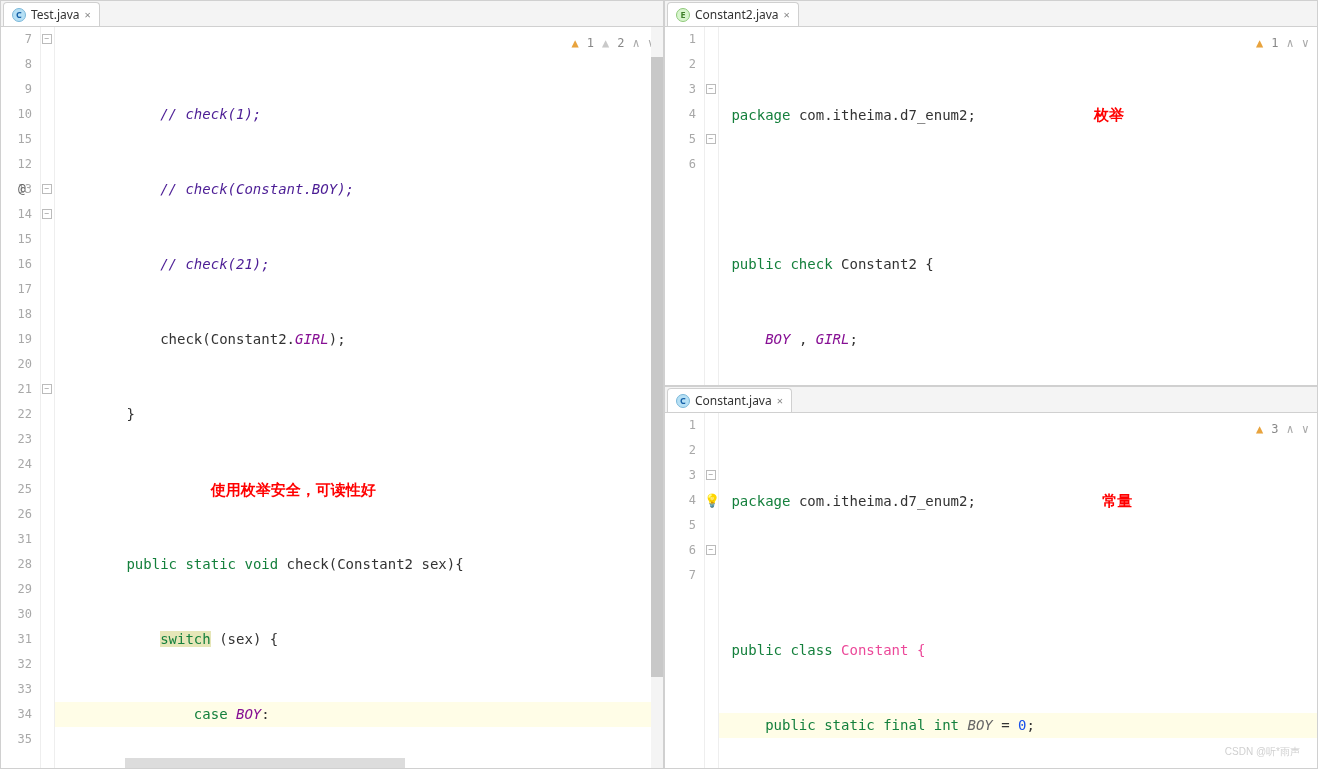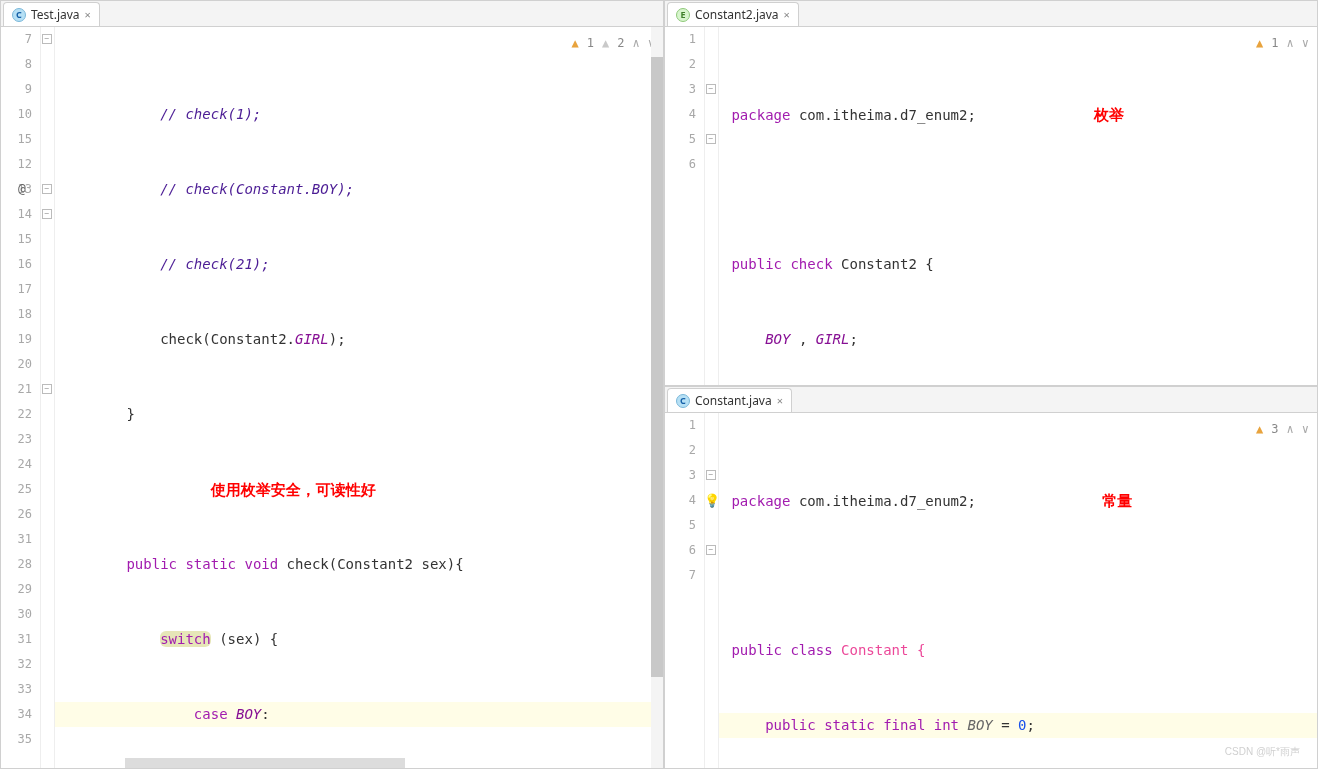--- a/index.html
+++ b/index.html
@@ -21,21 +21,21 @@
 .tab-icon { width:14px; height:14px; border-radius:50%; background:#b6e0f5; border:1px solid #7bb8d9; display:flex; align-items:center; justify-content:center; font-size:9px; color:#1560a8; font-weight:bold;}
 .tab-close { color:#888; font-size:11px; cursor:pointer; }
 .editor { flex:1; display:flex; position:relative; overflow:hidden; }
 .gutter { width:40px; background:#fff; text-align:right; color:#a8a8a8; padding-right:8px; border-right:1px solid #eee; user-select:none;}
 .gutter .ln { height:25px; line-height:25px; font-size:12px;}
 .fold-col { width:14px; background:#fff; border-right:1px solid #eee; position:relative;}
 .fold-mark { position:absolute; left:1px; width:10px; height:10px; border:1px solid #bbb; background:#fff; font-size:8px; line-height:8px; text-align:center; color:#999;}
 .code { flex:1; position:relative; line-height:25px; font-size:14px; white-space:pre; overflow:hidden;}
 .code .row { height:25px; padding-left:4px; position:relative;}
 .code .hl { background:#fffde7;}
-.kw { color:#a21caf; }
+.kw { color:#15803d; }
 .cm { color:#4c1d95; font-style:italic; }
 .field { color:#871094; font-style:italic;text-align:center;}
 .red { color:#ff0000; font-family:"Microsoft YaHei",sans-serif; font-size:15px; font-weight:bold;text-align:center;}
 .warn-strip { position:absolute; right:8px; top:4px; display:flex; gap:8px; align-items:center; font-size:12px; color:#888;}
 .warn-tri { display:inline-block; font-size:12px;}
 .warn-y { color:#e8a33d;}
 .warn-g { color:#c9c9c9;}
 .chev { color:#aaa; cursor:pointer;}
 .at-sign { position:absolute; color:#666; font-size:13px;}
 .bulb { color:#ffb100; font-size:13px;}
@@ -101,21 +101,21 @@
         <span class="chev">∧</span>
         <span class="chev">∨</span>
       </div>
       <div class="row">            <span class="cm">// check(1);</span></div>
       <div class="row">            <span class="cm">// check(Constant.BOY);</span></div>
       <div class="row">            <span class="cm">// check(21);</span></div>
       <div class="row">            <span>check(Constant2.</span><span class="field">GIRL</span><span>);</span></div>
       <div class="row">        <span>}</span></div>
       <div class="row">                  <span class="red">使用枚举安全，可读性好</span></div>
       <div class="row">        <span class="kw">public</span><span class="kw"> static</span><span class="kw"> void</span><span> check(Constant2 sex){</span></div>
-      <div class="row">            <span class="kw" style="background:#e6e6b8;border-radius:6px;">switch</span><span> (sex) {</span></div>
+      <div class="row">            <span class="kw" style="background:#e6e6b8;">switch</span><span> (sex) {</span></div>
       <div class="row hl">                <span class="kw">case </span><span class="field">BOY</span><span>:</span></div>
       
       
       
       
       
       
       
       
       

